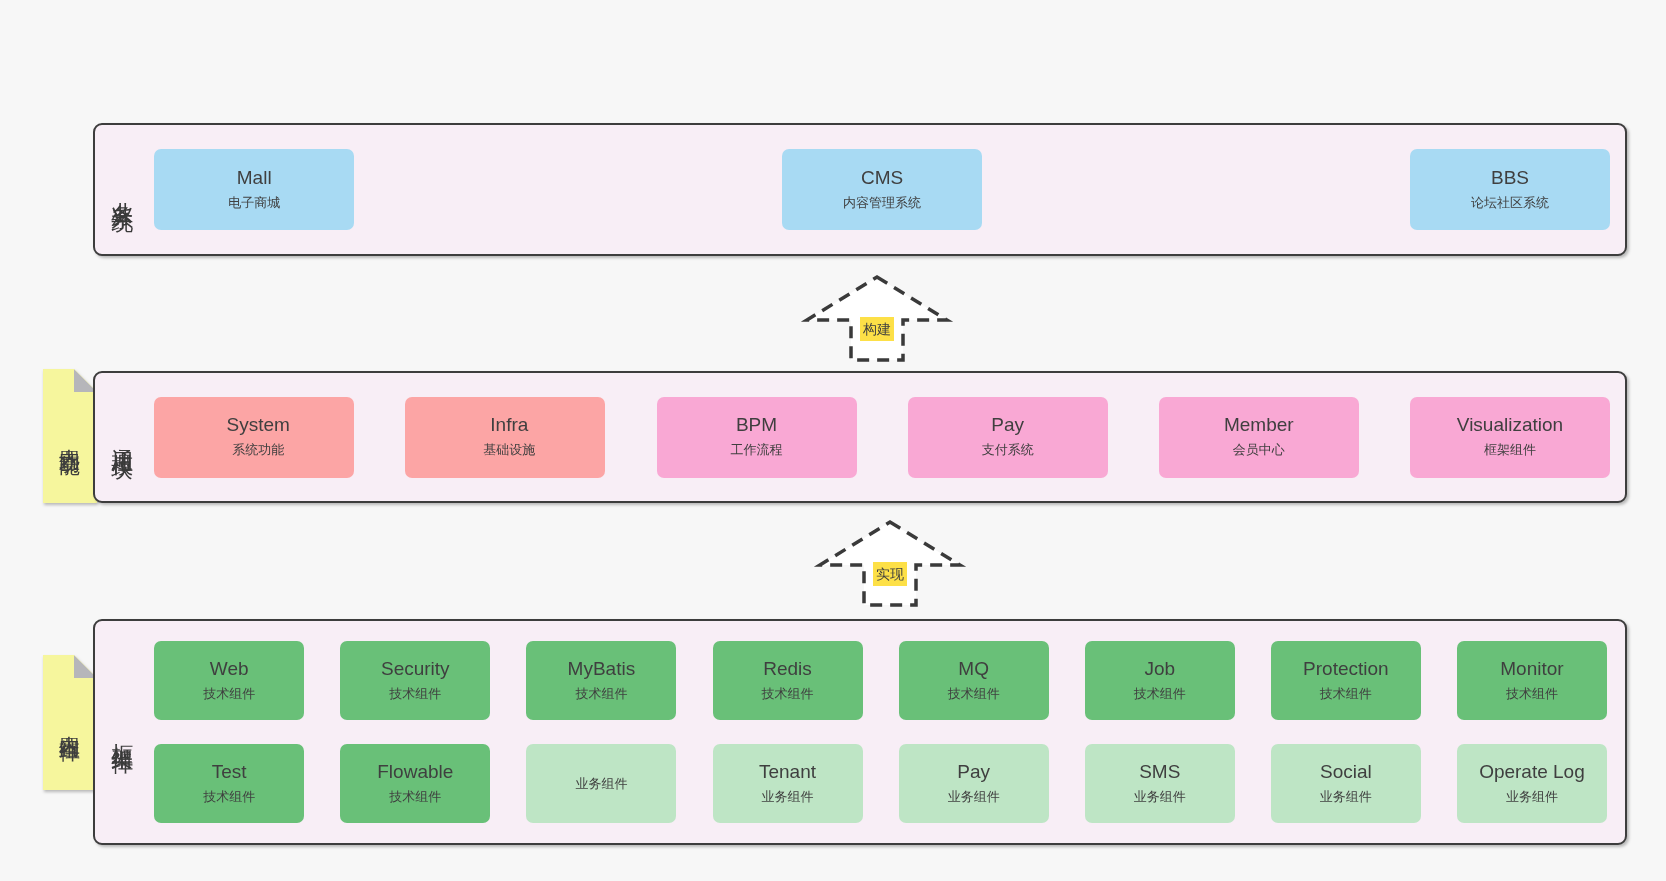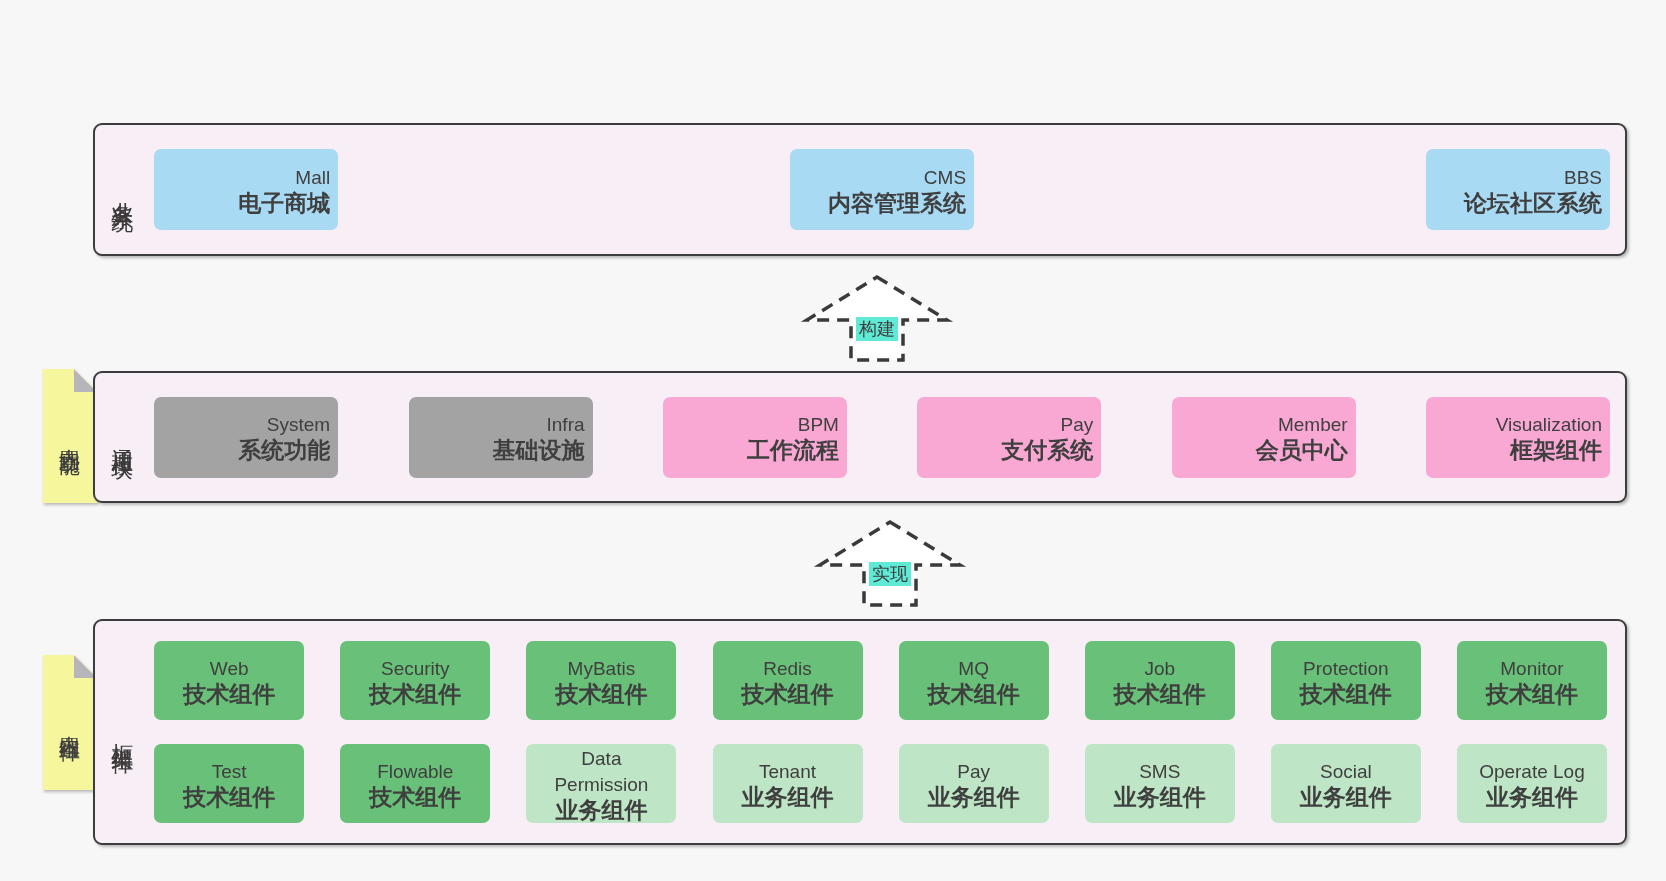--- a/index.html
+++ b/index.html
@@ -29,26 +29,26 @@
     gap:24px;padding:0 15px 0 20px;
   }
   .layer-3 .rows{padding-right:18px;}
   .row{display:flex;justify-content:space-between;}
   
   .box{
     border-radius:7px;display:flex;flex-direction:column;
     align-items:center;justify-content:center;text-align:center;
     padding:0 8px;box-sizing:border-box;
   }
-  .layer-1 .box,.layer-2 .box{width:184px;height:81px;align-items:flex-end;}
+  .layer-1 .box,.layer-2 .box{width:200px;height:81px;}
   .layer-3 .box{width:150px;height:79px;}
   .box-title{font-size:19px;line-height:26px;}
-  .box-sub{font-size:23px;line-height:24px;font-weight:bold;}
+  .box-sub{font-size:13px;line-height:24px;}
   .v-blue{background:#a8daf3;}
-  .v-red{background:#a3a3a3;padding-left:16px;}
+  .v-red{background:#fca5a5;padding-left:16px;}
   .v-pink{background:#f9a8d4;}
   .v-green{background:#69c078;}
   .v-green-light{background:#bee5c5;}
   
   .note{position:absolute;width:54px;z-index:0;filter:drop-shadow(1px 2px 1.5px rgba(0,0,0,0.25));}
   .note-2{top:369px;height:134px;left:43px;}
   .note-3{top:655px;height:135px;left:43px;}
   .note-inner{
     position:relative;width:100%;height:100%;background:#f6f69d;
     clip-path:polygon(0 0,calc(100% - 23px) 0,100% 23px,100% 100%,0 100%);
@@ -62,21 +62,21 @@
     writing-mode:vertical-rl;text-orientation:upright;
     font-size:21px;letter-spacing:2px;color:#3d3d3d;line-height:1.1;
   }
   
   .arrow{position:absolute;width:170px;height:90px;z-index:0;}
   .arrow-1{left:792px;top:273px;}
   .arrow-2{left:805px;top:518px;}
   .arrow svg{display:block;}
   .arrow-label{
     position:absolute;left:50%;top:44px;transform:translateX(-50%);
-    background:#5eead4;padding:0 3px;font-size:18px;line-height:24px;color:#3f3f3f;
+    background:#fde047;padding:0 3px;font-size:14px;line-height:24px;color:#3f3f3f;
     white-space:nowrap;
   }
 </style>
 </head>
 <body>
 
 <div class="canvas">
 
   <div class="note note-2">
     <div class="note-inner">
@@ -196,21 +196,20 @@
         <div class="row">
           <div class="box v-green">
             <div class="box-title">Test</div>
             <div class="box-sub">技术组件</div>
           </div>
           <div class="box v-green">
             <div class="box-title">Flowable</div>
             <div class="box-sub">技术组件</div>
           </div>
           <div class="box v-green-light">
-            <div class="box-title">Data Permission</div>
             <div class="box-sub">业务组件</div>
           </div>
           <div class="box v-green-light">
             <div class="box-title">Tenant</div>
             <div class="box-sub">业务组件</div>
           </div>
           <div class="box v-green-light">
             <div class="box-title">Pay</div>
             <div class="box-sub">业务组件</div>
           </div>

